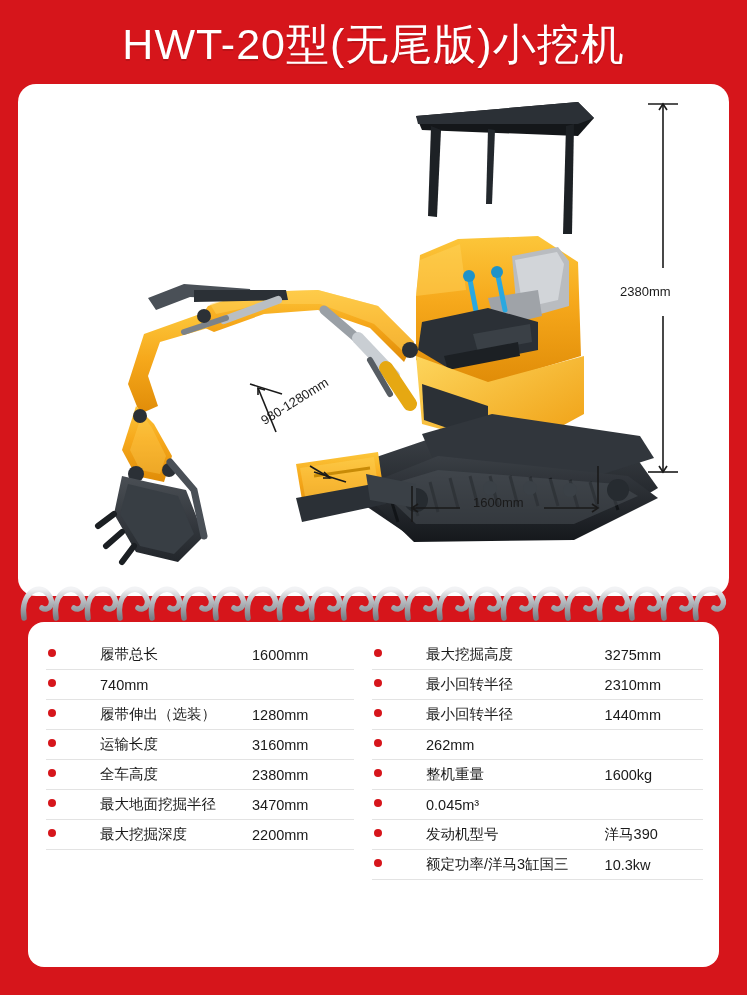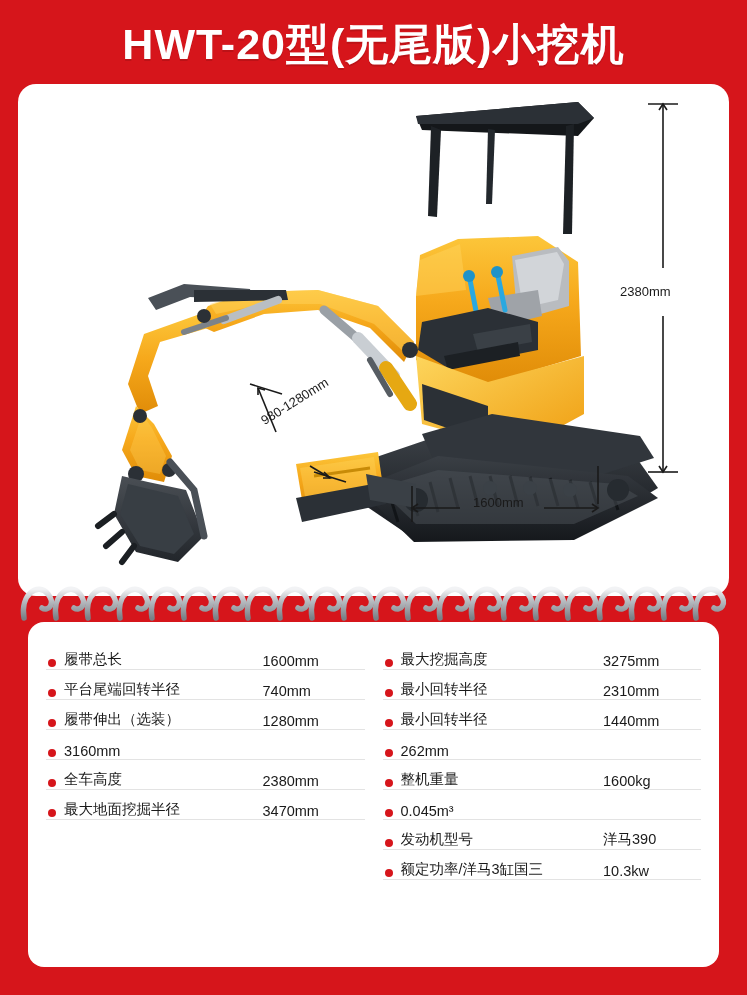--- a/index.html
+++ b/index.html
@@ -17,21 +17,21 @@
   
   .title-bar {
     position: absolute;
     left: 50%; transform: translateX(-50%);
     top: 22px;
     width: 600px;
     text-align: center;
   }
   .title-bar .title-text {
     font-size: 43px;
-    font-weight: bold;
+    font-weight: normal;
     color: #ffffff;
     letter-spacing: 1px;
     line-height: 1.05;
     text-shadow: 0 2px 0 rgba(0,0,0,0.12);
     white-space: nowrap;
   }
   
   .photo-panel {
     position: absolute;
     left: 18px; top: 84px;
@@ -73,24 +73,25 @@
     padding: 18px 18px 10px 18px;
   }
   .spec-grid {
     display: grid;
     grid-template-columns: 1fr 1fr;
     column-gap: 18px;
   }
   .spec-col { display: flex; flex-direction: column; }
   .spec-row {
     display: flex;
-    align-items: flex-end;
+    align-items: center;
     height: 30px;
     border-bottom: 1px solid #e3e3e3;
     padding: 0 2px;
+    gap: 36px;
   }
   .spec-row:last-child { border-bottom: 1px solid #e3e3e3; }
   .bullet {
     width: 8px; height: 8px;
     border-radius: 50%;
     background: #d6151b;
     display: inline-block;
     margin-right: 8px;
     flex: 0 0 8px;
     position: relative;
@@ -312,42 +313,47 @@
     <div class="spec-grid">
 
       <div class="spec-col left">
         <div class="spec-row">
           <span class="bullet"></span>
           <span class="spec-name">履带总长</span>
           <span class="spec-val">1600mm</span>
         </div>
         <div class="spec-row">
           <span class="bullet"></span>
-          <span class="spec-name">平台尾端回转半径</span>
           <span class="spec-val">740mm</span>
         </div>
         <div class="spec-row">
           <span class="bullet"></span>
           <span class="spec-name">履带伸出（选装）</span>
           <span class="spec-val">1280mm</span>
         </div>
         <div class="spec-row">
           <span class="bullet"></span>
+          <span class="spec-name">运输长度</span>
           <span class="spec-val">3160mm</span>
         </div>
         <div class="spec-row">
           <span class="bullet"></span>
           <span class="spec-name">全车高度</span>
           <span class="spec-val">2380mm</span>
         </div>
         <div class="spec-row">
           <span class="bullet"></span>
           <span class="spec-name">最大地面挖掘半径</span>
           <span class="spec-val">3470mm</span>
         </div>
+        <div class="spec-row">
+          <span class="bullet"></span>
+          <span class="spec-name">最大挖掘深度</span>
+          <span class="spec-val">2200mm</span>
+        </div>
       </div>
 
       <div class="spec-col right">
         <div class="spec-row">
           <span class="bullet"></span>
           <span class="spec-name">最大挖掘高度</span>
           <span class="spec-val">3275mm</span>
         </div>
         <div class="spec-row">
           <span class="bullet"></span>

